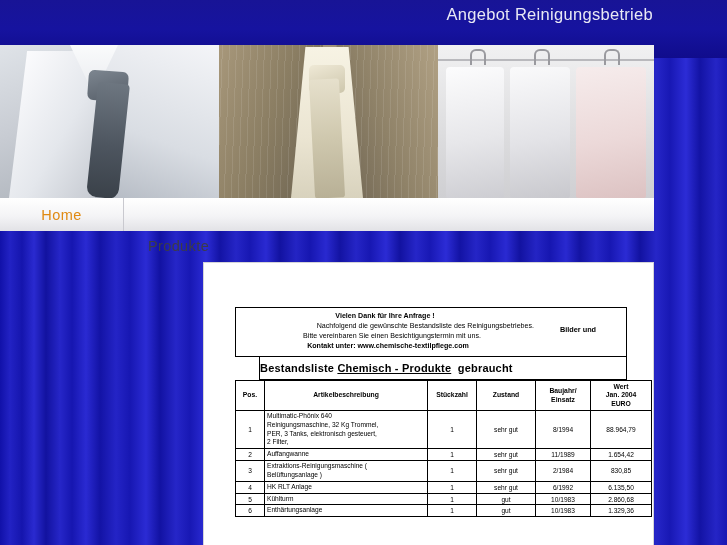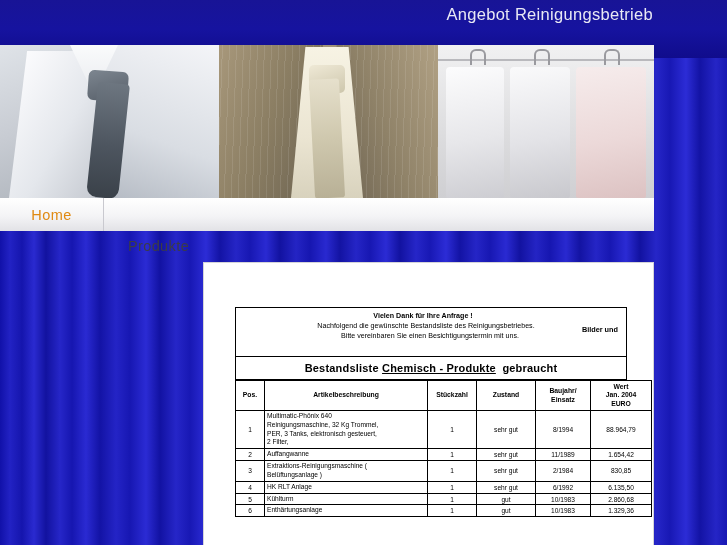--- a/index.html
+++ b/index.html
@@ -171,21 +171,21 @@
     min-width: 70px;
     font-size: 14.5px;
     letter-spacing: .4px;
     color: #3c3c46;
     text-decoration: none;
     border-right: 1px solid #c9c9cf;
     cursor: pointer;
     font-family: "Liberation Sans", sans-serif;
   }
   .nav-item.active { color: #e08a12; }
-  #nav-home { width: 104px; box-sizing: border-box; }
+  #nav-home { width: 124px; box-sizing: border-box; }
   #nav-kontakt { width: 113px; box-sizing: border-box; }
   #nav-produkte { width: 110px; box-sizing: border-box; margin-top: 48px; }
   #nav-spacer { flex: 1; border-right: none; }
 
   
   #document-page {
     position: absolute;
     left: 204px;
     top: 263px;
     width: 449px;
@@ -207,48 +207,47 @@
     position: relative;
     font-size: 7.1px;
     color: #000;
   }
   #intro-text {
     position: absolute;
     left: 6px;
     top: 3px;
     width: 300px;
     line-height: 1.42;
-    margin-left: 38px;
   }
   #intro-text .l1 { font-weight: bold; text-align: center; width: 286px; }
-  #intro-text .l2 { text-align: center; width: 292px; }
+  #intro-text .l2 { text-align: right; width: 292px; }
   #intro-text .l3 { text-align: center; }
   #intro-text .l4 { text-align: center; width: 292px; font-weight: bold; }
   #intro-bilder {
     position: absolute;
     right: 8px;
     top: 17px;
     font-size: 7.3px;
     font-weight: bold;
-    text-align: right;
+    text-align: left;
     line-height: 1.3;
     width: 58px;
   }
 
   
   #list-title-bar {
     border: 1px solid #000;
     border-top: none;
     height: 22px;
     display: flex;
     align-items: center;
-    justify-content: center;
     font-size: 11px;
     font-weight: bold;
     letter-spacing: .2px;
+    margin-left: 24px;
   }
   #list-title-bar .u { text-decoration: underline; }
 
   
   #bestandsliste {
     border-collapse: collapse;
     width: 392px;
     font-size: 6.6px;
     table-layout: fixed;
   }
@@ -322,20 +321,21 @@
 </div>
 
 <div id="document-page">
   <div id="doc-inner">
 
     <div id="intro-box">
       <div id="intro-text">
         <div class="l1">Vielen Dank für Ihre Anfrage !</div>
         <div class="l2">Nachfolgend die gewünschte Bestandsliste des Reinigungsbetriebes.</div>
         <div class="l3">Bitte vereinbaren Sie einen Besichtigungstermin mit uns.</div>
+        <div class="l4">Kontakt unter:  www.chemische-textilpflege.com</div>
       </div>
       <div id="intro-bilder">Bilder und</div>
     </div>
 
     <div id="list-title-bar">
       <span>Bestandsliste</span>
       <span>&nbsp;</span>
       <span class="u">Chemisch - Produkte</span>
       <span>&nbsp;&nbsp;</span>
       <span>gebraucht</span>

